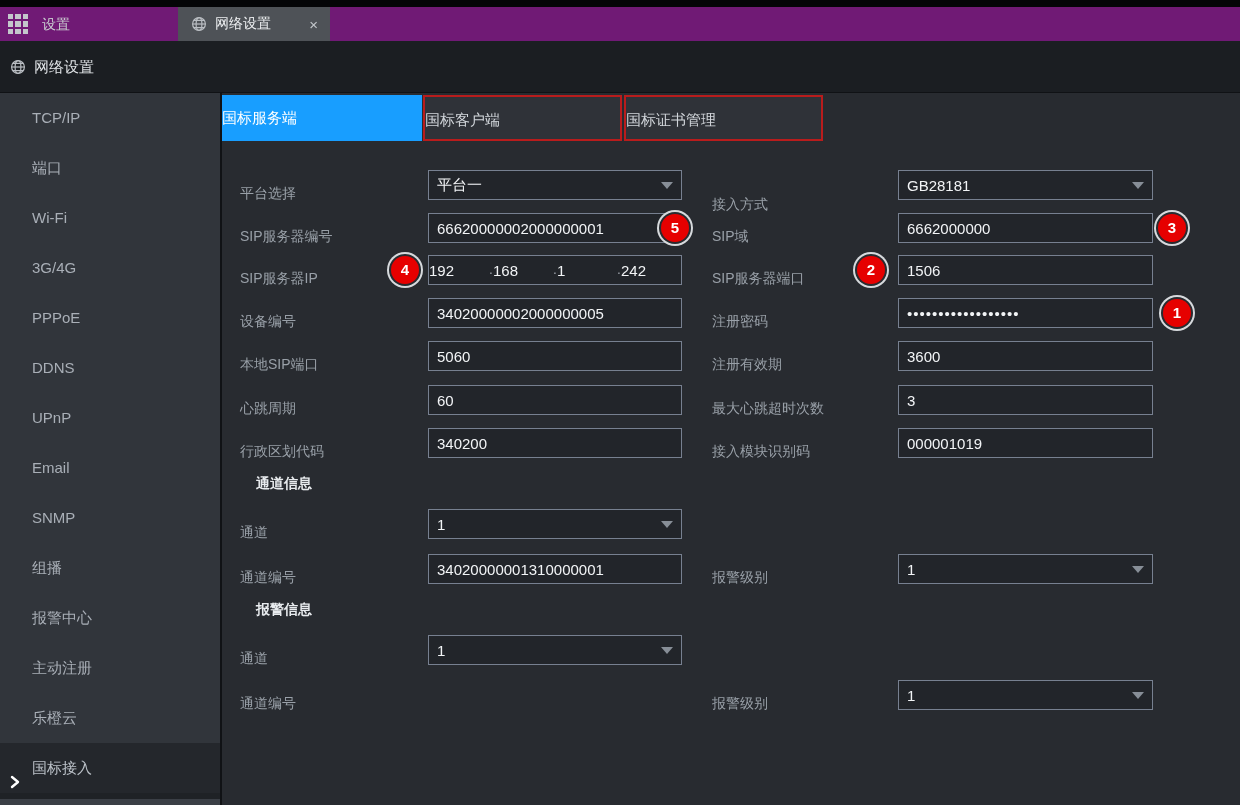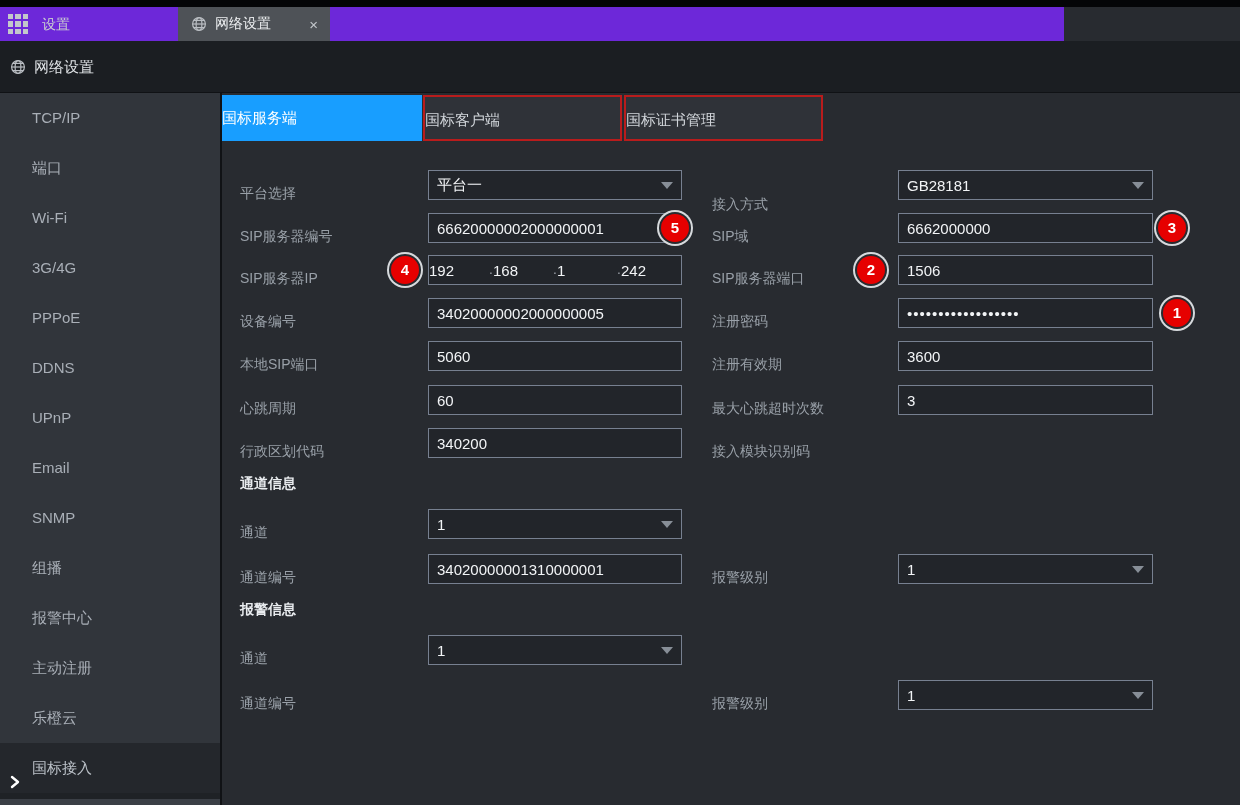--- a/index.html
+++ b/index.html
@@ -3,21 +3,21 @@
 <meta charset="utf-8">
 <style>
   html,body{margin:0;padding:0;}
   body{
     width:1240px;height:805px;position:relative;overflow:hidden;
     background:#282b30;color:#e7eaec;
     font-family:"Liberation Sans","DejaVu Sans",sans-serif;
   }
   
   .top-black{position:absolute;top:0;left:0;width:1240px;height:7px;background:#040507;}
-  .topbar{position:absolute;top:7px;left:0;width:1064px;height:34px;background:#6d28d9;}
+  .topbar{position:absolute;top:7px;left:0;width:1240px;height:34px;background:#701a75;}
   .grid-icon{position:absolute;left:8px;top:7px;width:20px;height:20px;display:grid;
     grid-template-columns:repeat(3,1fr);grid-template-rows:repeat(3,1fr);gap:2px;cursor:pointer;}
   .grid-icon i{background:#c3c7cb;display:block;}
   .menu-label{position:absolute;left:42px;top:0;line-height:34px;font-size:14px;color:#c9ccd0;}
   .win-tab{position:absolute;left:178px;top:0;width:152px;height:34px;background:#4e5257;
     display:flex;align-items:center;cursor:pointer;}
   .win-tab .title{margin-left:8px;font-size:14px;color:#eceef0;}
   .win-tab .close{margin-left:auto;margin-right:12px;color:#c3c7cb;font-size:15px;cursor:pointer;}
   .globe-svg{width:16px;height:16px;display:block;}
   .win-tab .globe-wrap{margin-left:13px;width:16px;height:16px;}
@@ -44,21 +44,21 @@
   .tab.inactive{background:#2f3238;border:2px solid #b91c1c;color:#d2d6db;}
   .lbl{position:absolute;height:30px;line-height:30px;font-size:14px;color:#99a0a8;white-space:nowrap;margin-top:8px;}
   .inp{position:absolute;width:254px;height:30px;box-sizing:border-box;background:#22252a;
     border:1px solid #778090;color:#f2f4f6;font-size:15px;padding:0 8px;font-family:inherit;outline:none;}
   input.inp::selection{background:#189EFF;}
   .pwd{letter-spacing:1px;}
   .sel{display:flex;align-items:center;cursor:pointer;}
   .sel .val{font-size:15px;color:#f2f4f6;}
   .arrow{margin-left:auto;width:0;height:0;border-left:6px solid transparent;
     border-right:6px solid transparent;border-top:7px solid #878e97;}
-  .heading{position:absolute;font-size:14px;font-weight:bold;color:#e8ebee;height:20px;line-height:20px;}
+  .heading{position:absolute;font-size:14px;font-weight:bold;color:#e8ebee;height:20px;line-height:20px;margin-left:16px;}
   .ip{display:flex;align-items:center;padding:0;}
   .ip .oct{flex:1;text-align:left;font-size:15px;color:#f2f4f6;}
   .ip .dot{width:4px;text-align:center;color:#aab0b8;font-size:12px;}
   .badge{position:absolute;width:28px;height:28px;border-radius:50%;background:#E60000;color:#fff;
     font-weight:bold;font-size:15px;line-height:28px;text-align:center;
     transform:translate(-50%,-50%);box-shadow:0 0 0 2px #282b30,0 0 0 4px #d7dadd;z-index:5;}
 </style>
 </head>
 <body>
 
@@ -178,20 +178,21 @@
   <input class="inp" style="left: 676px; top: 248px; width: 255px;" value="3600">
 
   <div class="lbl" style="left:18px;top:292px">心跳周期</div>
   <input class="inp" style="left: 206px; top: 292px;" value="60">
   <div class="lbl" style="left:490px;top:292px">最大心跳超时次数</div>
   <input class="inp" style="left: 676px; top: 292px; width: 255px;" value="3">
 
   <div class="lbl" style="left:18px;top:335px">行政区划代码</div>
   <input class="inp" style="left: 206px; top: 335px;" value="340200">
   <div class="lbl" style="left:490px;top:335px">接入模块识别码</div>
+  <input class="inp" style="left: 676px; top: 335px; width: 255px;" value="000001019">
 
   <div class="heading" style="left:18px;top:380px">通道信息</div>
 
   <div class="lbl" style="left:18px;top:416px">通道</div>
   <div class="inp sel" style="left:206px;top:416px">
     <span class="val">1</span>
     <span class="arrow"></span>
   </div>
 
   <div class="lbl" style="left:18px;top:461px">通道编号</div>

